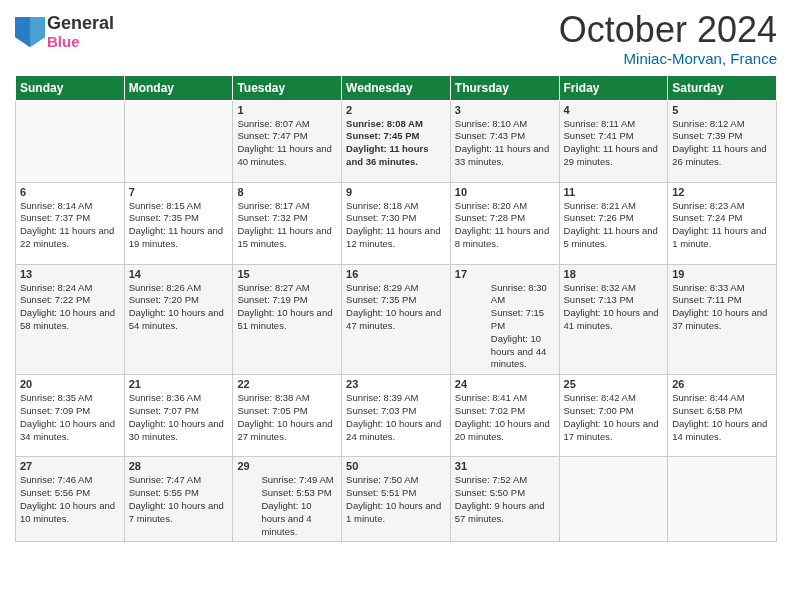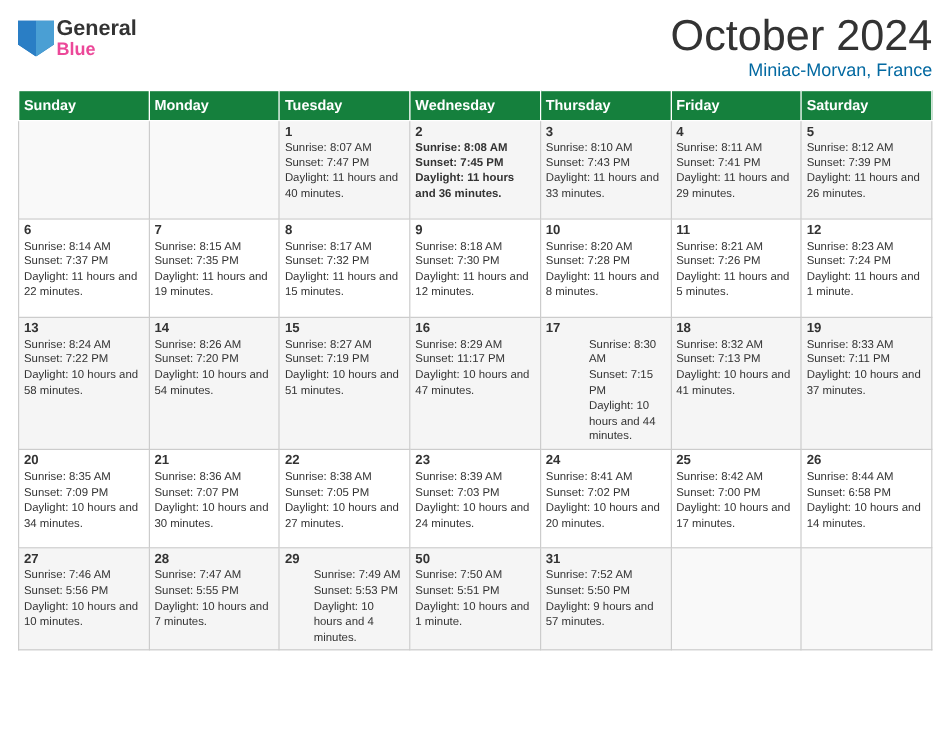--- a/index.html
+++ b/index.html
@@ -234,21 +234,21 @@
           </td>
           <td>
             <span class="day-number">15</span>
             <div class="cell-info" style="white-space: pre-line;">Sunrise: 8:27 AM
 Sunset: 7:19 PM
 Daylight: 10 hours and 51 minutes.</div>
           </td>
           <td>
             <span class="day-number">16</span>
             <div class="cell-info" style="white-space: pre-line;">Sunrise: 8:29 AM
-Sunset: 11:17 PM
+Sunset: 7:35 PM
 Daylight: 10 hours and 47 minutes.</div>
           </td>
           <td>
             <span class="day-number">17</span>
             <div class="cell-info" style="white-space: pre-line; margin-left: 36px;">Sunrise: 8:30 AM
 Sunset: 7:15 PM
 Daylight: 10 hours and 44 minutes.</div>
           </td>
           <td>
             <span class="day-number">18</span>

